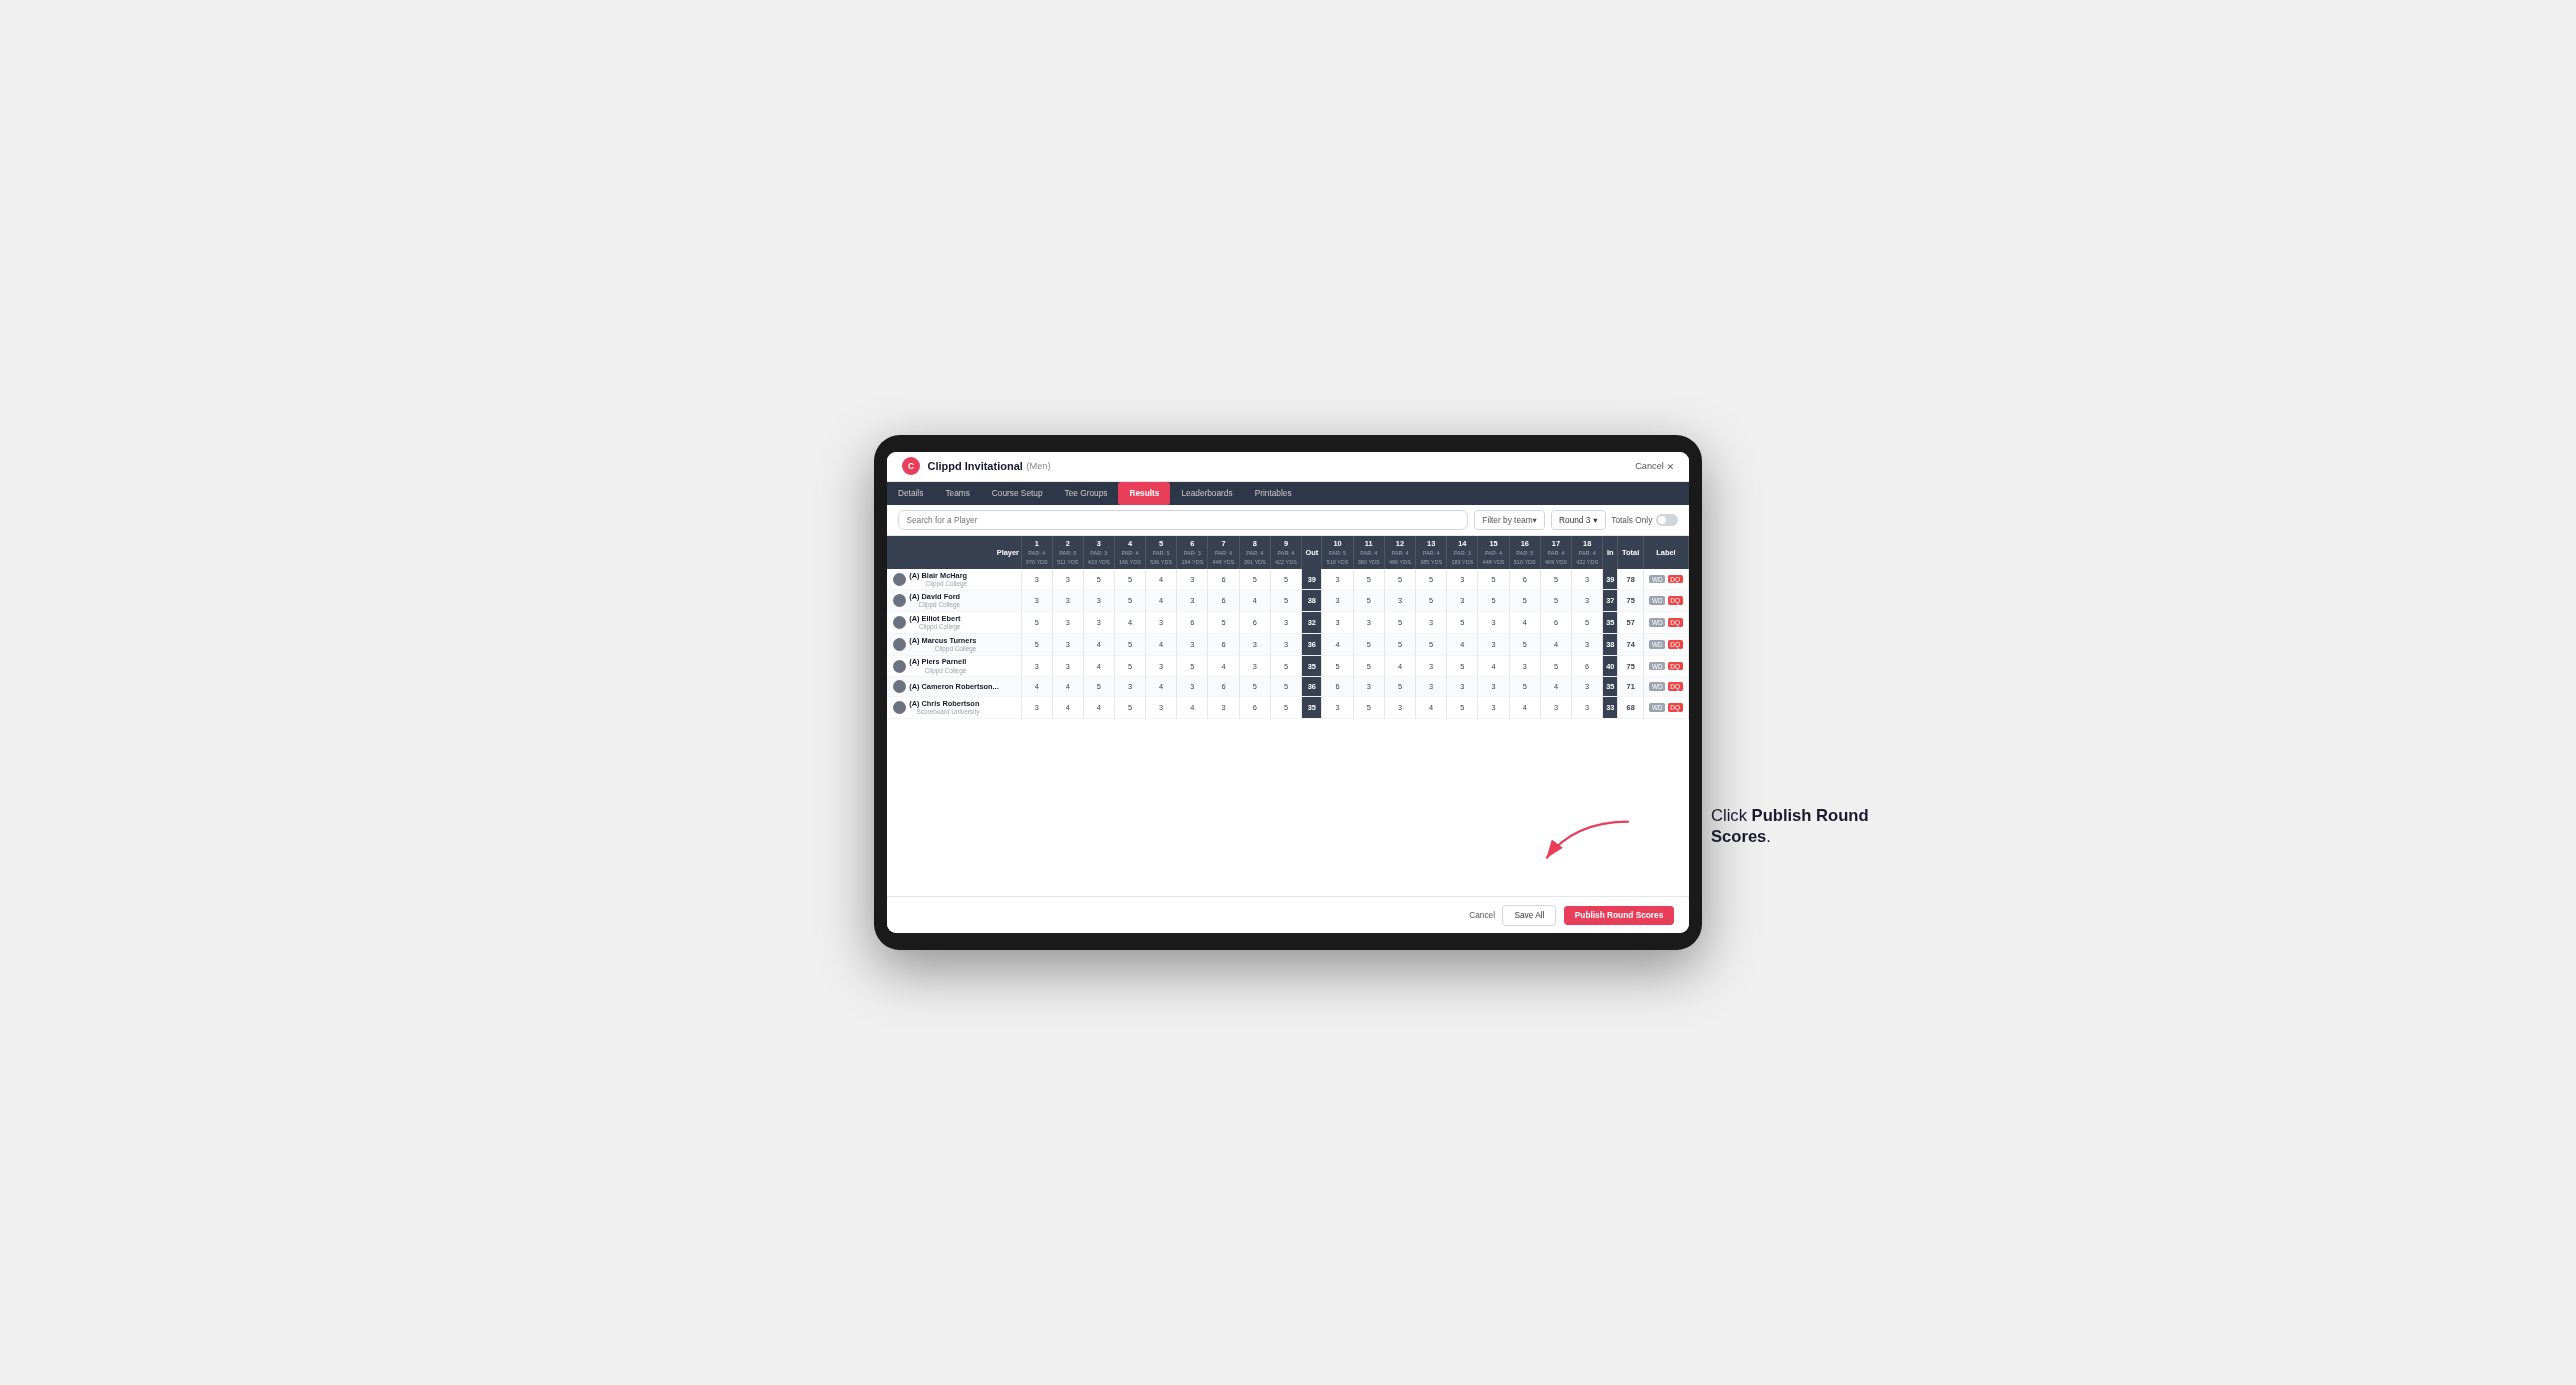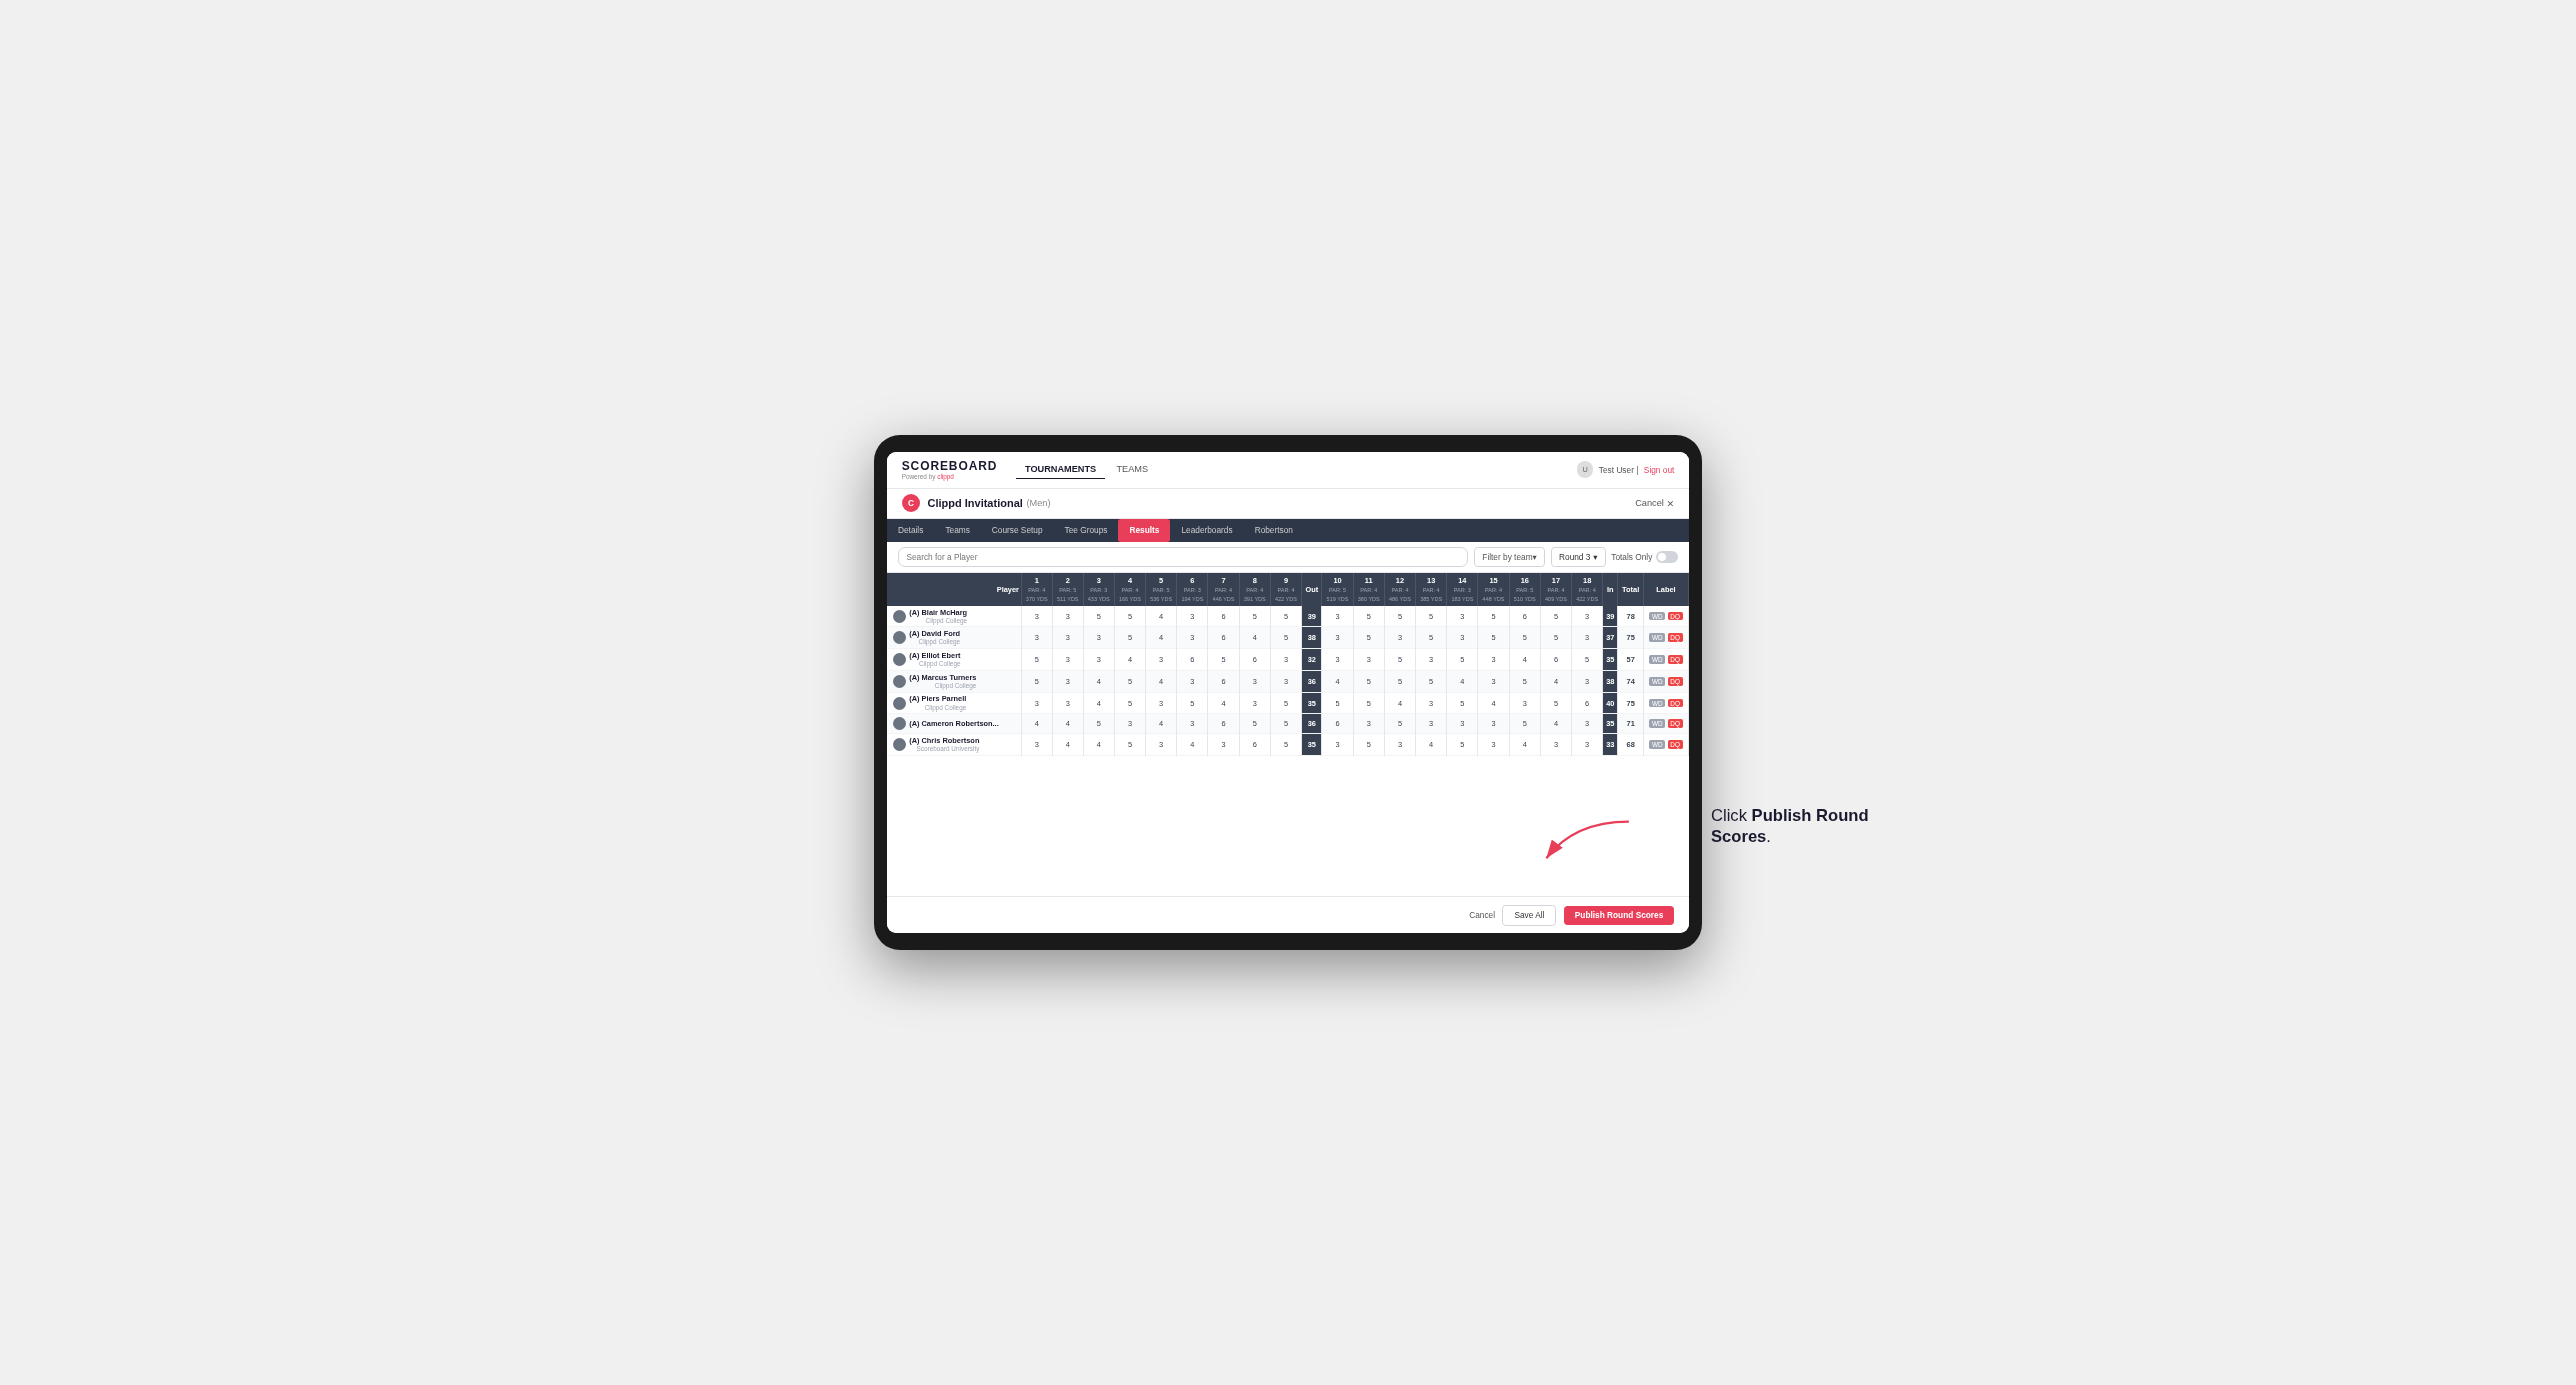--- a/index.html
+++ b/index.html
@@ -348,54 +348,39 @@
       bottom: 78px;
     }
   </style>
 </head>
 <body>
 
 <div class="scene">
   <div class="tablet">
     <div class="screen">
 
-      <div class="top-nav">
-        <div class="logo">
-          <span class="logo-title">SCOREBOARD</span>
-          <span class="logo-sub">Powered by <span style="color:#e83e5a">clippd</span></span>
-        </div>
-        <div class="nav-links">
-          <div class="nav-link active">TOURNAMENTS</div>
-          <div class="nav-link">TEAMS</div>
-        </div>
-        <div class="nav-right">
-          <div class="user-avatar">U</div>
-          <span>Test User |</span>
-          <span style="cursor:pointer;color:#e83e5a;">Sign out</span>
-        </div>
-      </div>
 
       <div class="tourn-header">
         <div class="tourn-icon">C</div>
         <span class="tourn-name">Clippd Invitational</span>
         <span class="tourn-sub">(Men)</span>
         <div class="tourn-cancel">
           <span>Cancel</span>
           <span>✕</span>
         </div>
       </div>
 
       <div class="tabs">
         <div class="tab">Details</div>
         <div class="tab">Teams</div>
         <div class="tab">Course Setup</div>
         <div class="tab">Tee Groups</div>
         <div class="tab active">Results</div>
         <div class="tab">Leaderboards</div>
-        <div class="tab">Robertson</div>
+        <div class="tab">Printables</div>
       </div>
 
       <div class="controls-bar">
         <input class="search-input" type="text" placeholder="Search for a Player" style="">
         <div class="filter-btn">
           <span>Filter by team</span>
           <span>▾</span>
         </div>
         <div class="round-select">
           <span>Round 3</span>

